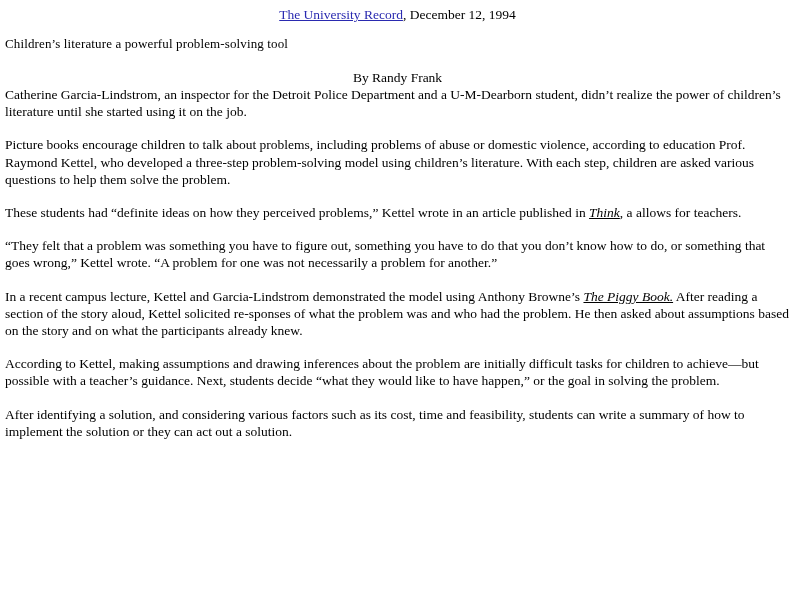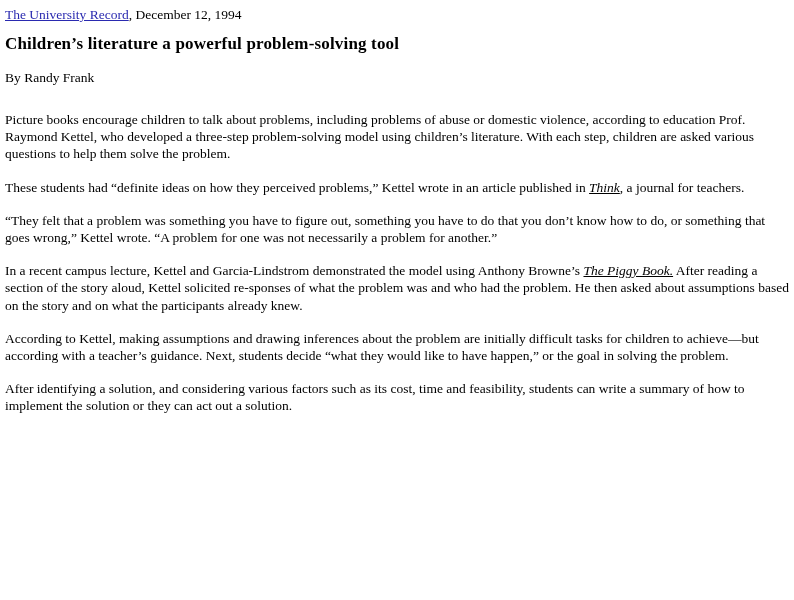--- a/index.html
+++ b/index.html
@@ -18,37 +18,39 @@
   .page {
     padding: 6px 4px 0 5px;
     box-sizing: border-box;
     width: 794px;
   }
   .masthead {
     font-size: 13.5px;
     line-height: 17px;
     margin: 0 0 5px 0;
     white-space: nowrap;
+    text-align: center;
   }
   .masthead-link {
     color: #2a2ab0;
     text-decoration: underline;
     cursor: pointer;
   }
   .headline {
-    font-size: 17px;
-    font-weight: bold;
+    font-size: 13px;
+    font-weight: normal;
     line-height: 19px;
     margin: 11px 0 16px 0;
     letter-spacing: 0.01em;
   }
   .byline {
     font-size: 13.5px;
     line-height: 17px;
-    margin: 0 0 25px 0;
+    margin: 0 0 0 0;
+    text-align: center;
   }
   .byline div { white-space: nowrap; }
   p.para {
     font-size: 13.5px;
     line-height: 17.2px;
     margin: 0 0 16px 0;
     text-align: left;
   }
   p.para:last-child { margin-bottom: 0; }
   .ital { font-style: italic; text-decoration: underline; }
@@ -59,24 +61,25 @@
 <div class="page">
 
   <div class="masthead"><span class="masthead-link">The University Record</span><span>, December 12, 1994</span></div>
 
   <h1 class="headline">Children’s literature a powerful problem-solving tool</h1>
 
   <div class="byline">
     <div>By Randy Frank</div>
   </div>
 
+  <p class="para">Catherine Garcia-Lindstrom, an inspector for the Detroit Police Department and a U-M-Dearborn student, didn’t realize the power of children’s literature until she started using it on the job.</p>
   <p class="para">Picture books encourage children to talk about problems, including problems of abuse or domestic violence, according to education Prof. Raymond Kettel, who developed a three-step problem-solving model using children’s literature. With each step, children are asked various questions to help them solve the problem.</p>
 
-  <p class="para"><span>These students had “definite ideas on how they perceived problems,” Kettel wrote in an article published in </span><span class="ital">Think</span><span>, a journal for teachers.</span></p>
+  <p class="para"><span>These students had “definite ideas on how they perceived problems,” Kettel wrote in an article published in </span><span class="ital">Think</span><span>, a allows for teachers.</span></p>
 
   <p class="para">“They felt that a problem was something you have to figure out, something you have to do that you don’t know how to do, or something that goes wrong,” Kettel wrote. “A problem for one was not necessarily a problem for another.”</p>
 
   <p class="para"><span>In a recent campus lecture, Kettel and Garcia-Lindstrom demonstrated the model using Anthony Browne’s </span><span class="ital">The Piggy Book.</span><span> After reading a section of the story aloud, Kettel solicited re-sponses of what the problem was and who had the problem. He then asked about assumptions based on the story and on what the participants already knew.</span></p>
 
-  <p class="para">According to Kettel, making assumptions and drawing inferences about the problem are initially difficult tasks for children to achieve—but according with a teacher’s guidance. Next, students decide “what they would like to have happen,” or the goal in solving the problem.</p>
+  <p class="para">According to Kettel, making assumptions and drawing inferences about the problem are initially difficult tasks for children to achieve—but possible with a teacher’s guidance. Next, students decide “what they would like to have happen,” or the goal in solving the problem.</p>
   <p class="para">After identifying a solution, and considering various factors such as its cost, time and feasibility, students can write a summary of how to implement the solution or they can act out a solution.</p>
 
 </div>
 
 </body></html>

